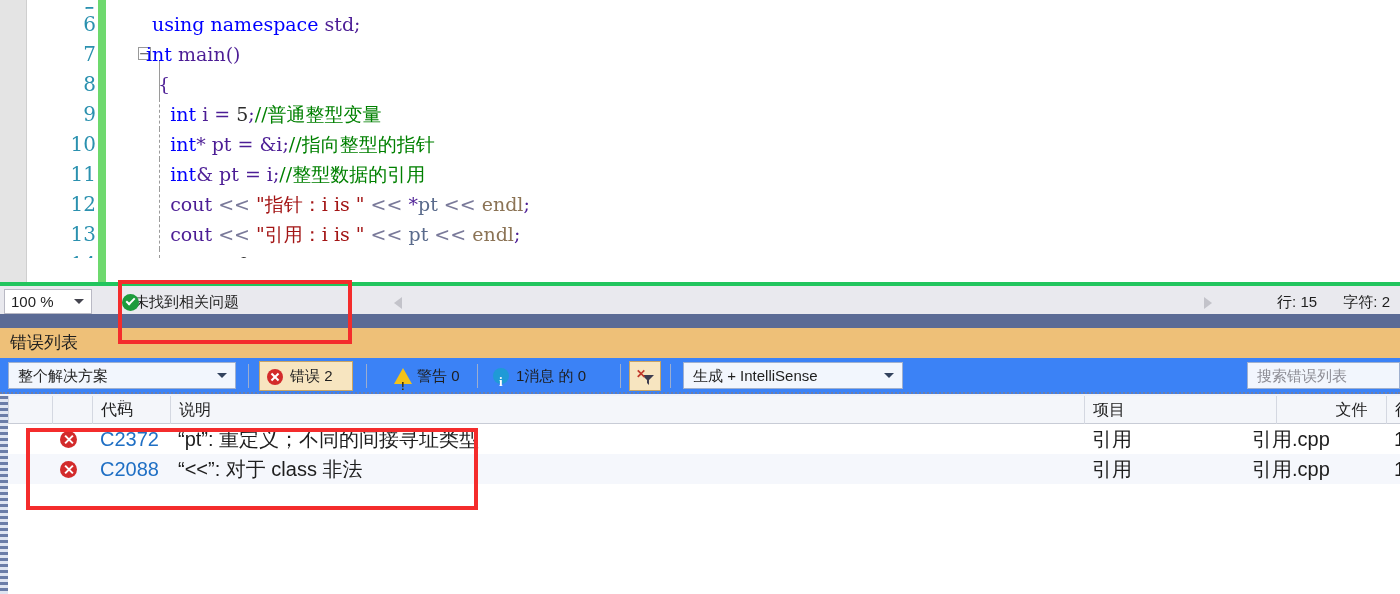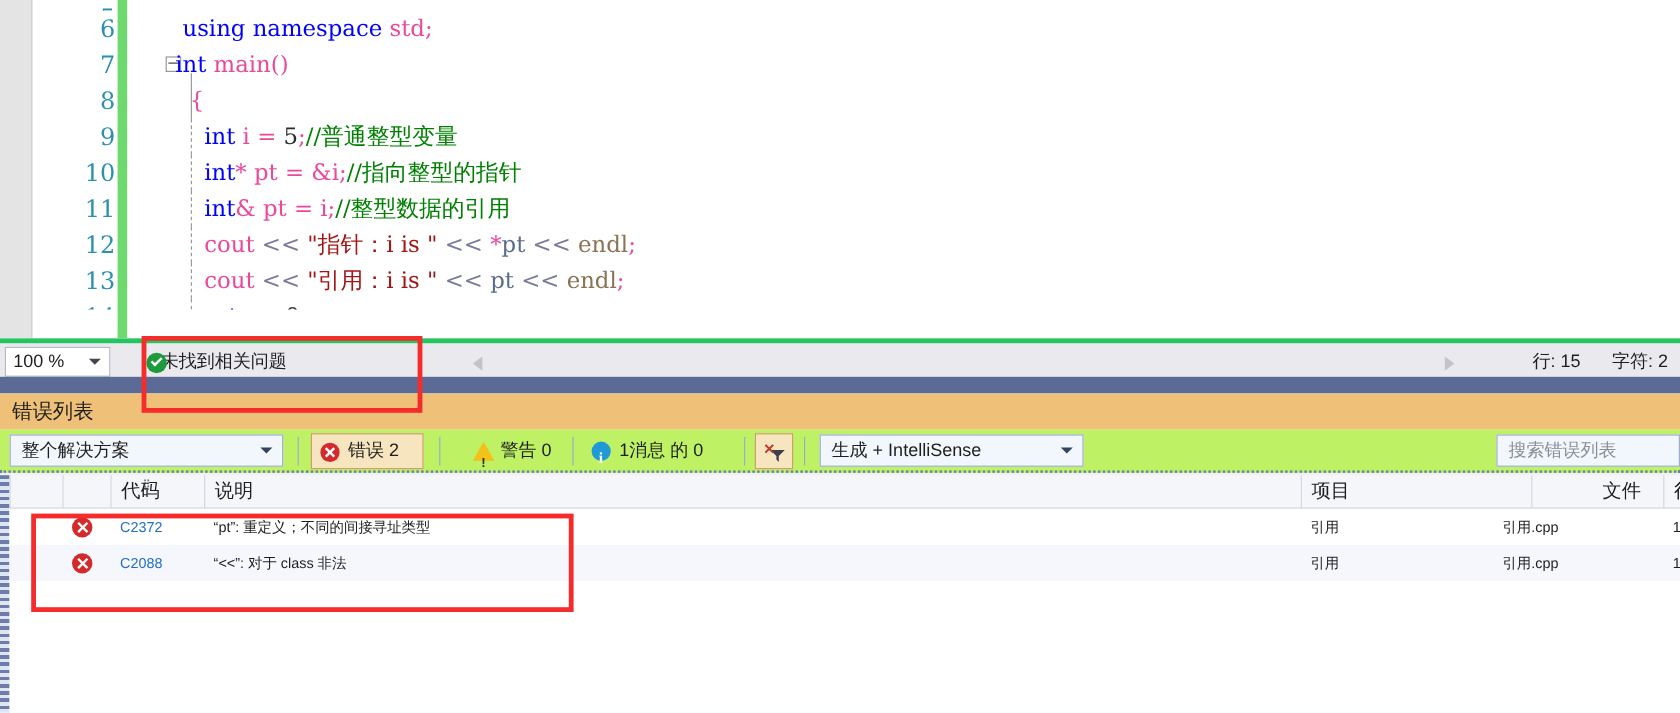--- a/index.html
+++ b/index.html
@@ -50,21 +50,21 @@
   }
   .indent-guide {
     position: absolute; left: 131px; top: 0; width: 0;
     border-left: 1px dashed #9a9a9a; height: 100%;
   }
   .vline-solid {
     position: absolute; left: 131px; top: 0; width: 0;
     border-left: 1px solid #9a9a9a; height: 100%;
   }
   .k  { color: #0000ff; }            
-  .id { color: #ec4899; text-align: center; }            
+  .id { color: #4c1d95; text-align: center; }            
   .st { color: #a31515; }            
   .cm { color: #008000; }            
   .nm { color: #2b2b2b; }            
   .op { color: #7a7a9a; }            
   .ob { color: #8b7355; }            
   .var{ color: #5a6b8c; margin-top: 36px; }
 
   
   #ed-status {
     position: absolute; left: 0; top: 282px; width: 1400px; height: 32px;
@@ -128,21 +128,21 @@
   .panel-titlebar {
     position: absolute; left: 0; top: 0; width: 1400px; height: 30px;
     background: #eec078;
   }
   .panel-title {
     position: absolute; left: 10px; top: 0; height: 30px; line-height: 30px;
     font-size: 17px; color: #1e1e1e;
   }
   .panel-toolbar {
     position: absolute; left: 0; top: 30px; width: 1400px; height: 36px;
-    background: #bef264;
+    background: #3b82f6;
     border-bottom: 2px dotted #6b7da8;
   }
   .scope-combo {
     position: absolute; left: 8px; top: 4px; width: 228px; height: 27px;
     background: #f2f6fd; border: 1px solid #9fb0cf;
     font-size: 15px; color: #1e1e1e; line-height: 25px; padding-left: 9px;
   }
   .scope-combo .caret {
     position: absolute; right: 8px; top: 10px;
     width: 0; height: 0; border-left: 5px solid transparent;
@@ -238,21 +238,21 @@
   .grid-body {
     position: absolute; left: 8px; top: 96px; width: 1392px; height: 170px;
     background: #ffffff;
   }
   .row {
     position: relative; height: 30px; background: #ffffff;
   }
   .row.alt { background: #f5f7fc; }
   .cell {
     position: absolute; top: 0; height: 30px; line-height: 30px;
-    font-size: 12px; color: #1e1e1e; white-space: nowrap; overflow: hidden;
+    font-size: 20px; color: #1e1e1e; white-space: nowrap; overflow: hidden;
   }
   .cell.code { color: #1f6fc4; }
   .row-ic {
     position: absolute; left: 52px; top: 7px; width: 17px; height: 17px;
     border-radius: 50%; background: #d32b2b;
   }
   .row-ic::before, .row-ic::after {
     content: ""; position: absolute; left: 7.5px; top: 3px;
     width: 2px; height: 11px; background: #fff;
   }

